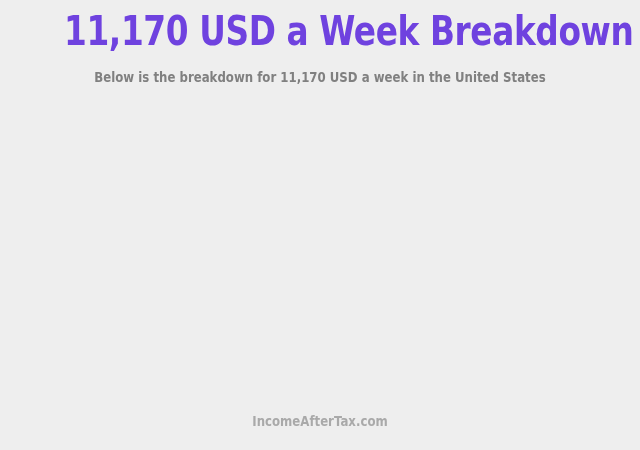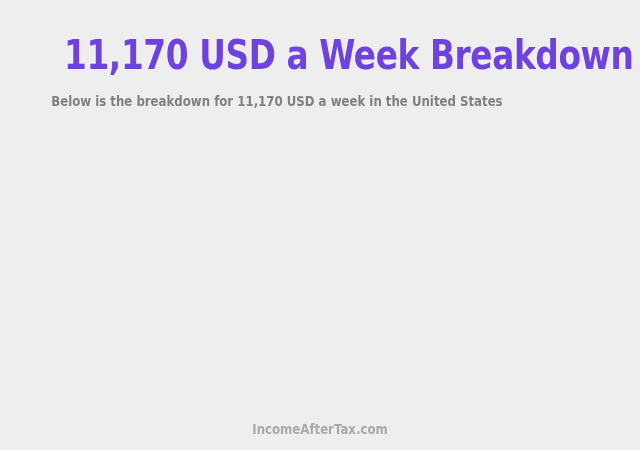--- a/index.html
+++ b/index.html
@@ -21,21 +21,22 @@
     background: #eeeeee;
     box-sizing: border-box;
     display: flex;
     flex-direction: column;
     align-items: center;
   }
 
   
   .header {
     width: 100%;
-    padding-top: 32px;
+    text-align: center;
+    padding-top: 8px;
   }
 
   .page-title {
     margin: 0;
     font-family: "DejaVu Sans", sans-serif;
     font-size: 41px;
     line-height: 46px;
     font-weight: bold;
     color: #6f42df;
     letter-spacing: -0.5px;
@@ -60,21 +61,21 @@
   
   .content-body {
     flex: 1 1 auto;
     width: 100%;
   }
 
   
   .footer {
     width: 100%;
     text-align: center;
-    padding-bottom: 12px;
+    padding-bottom: 20px;
   }
 
   .footer-brand {
     margin: 0;
     font-family: "DejaVu Sans", sans-serif;
     font-size: 14px;
     line-height: 18px;
     font-weight: bold;
     color: #a9a9a9;
     transform: scaleX(0.84);

